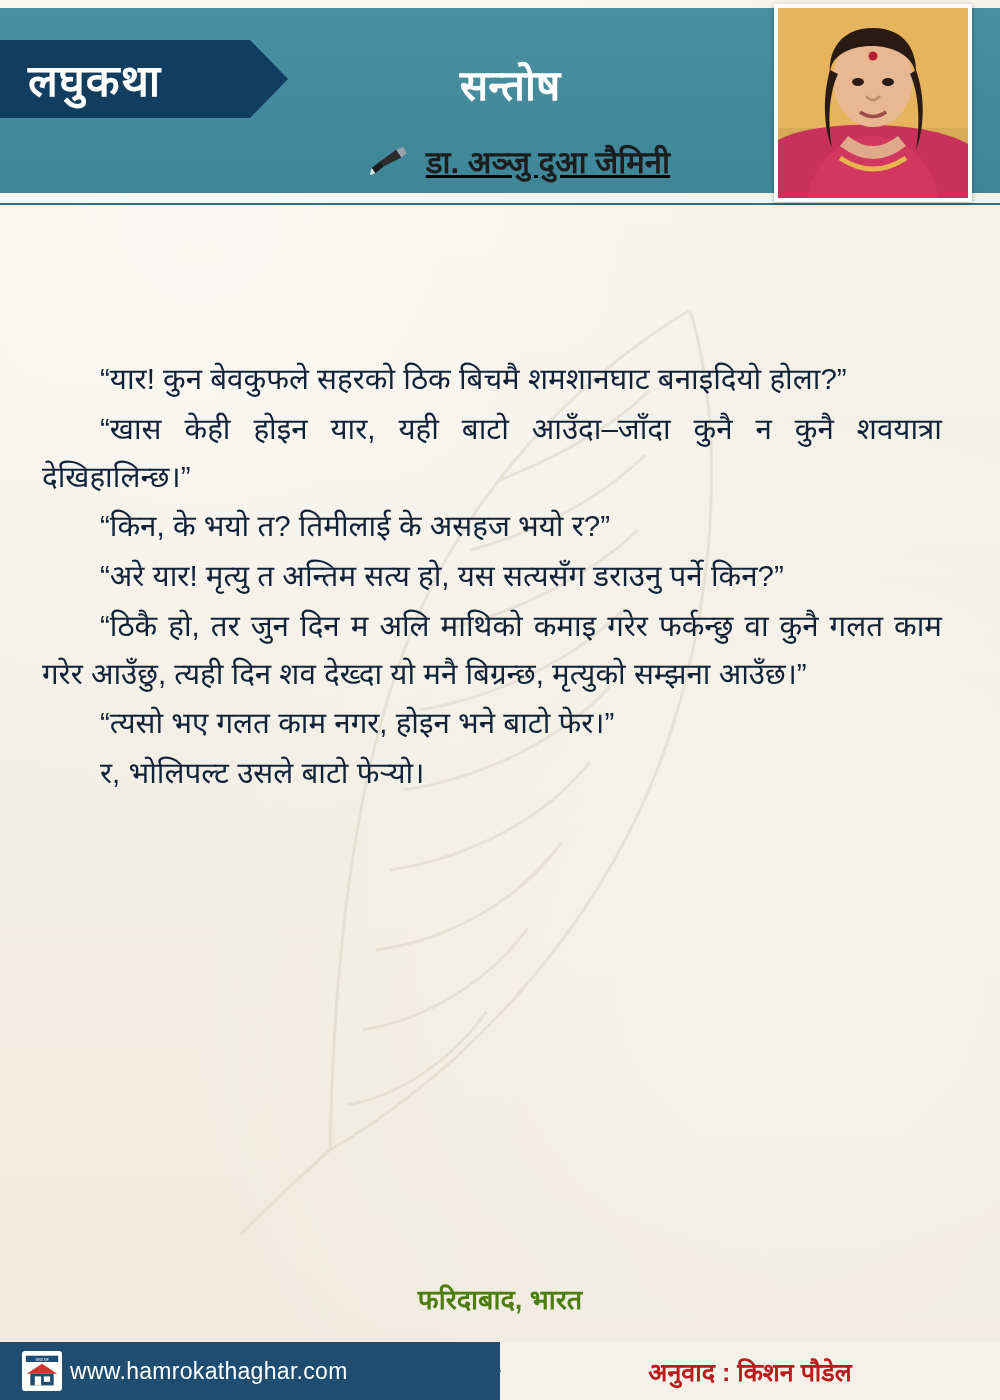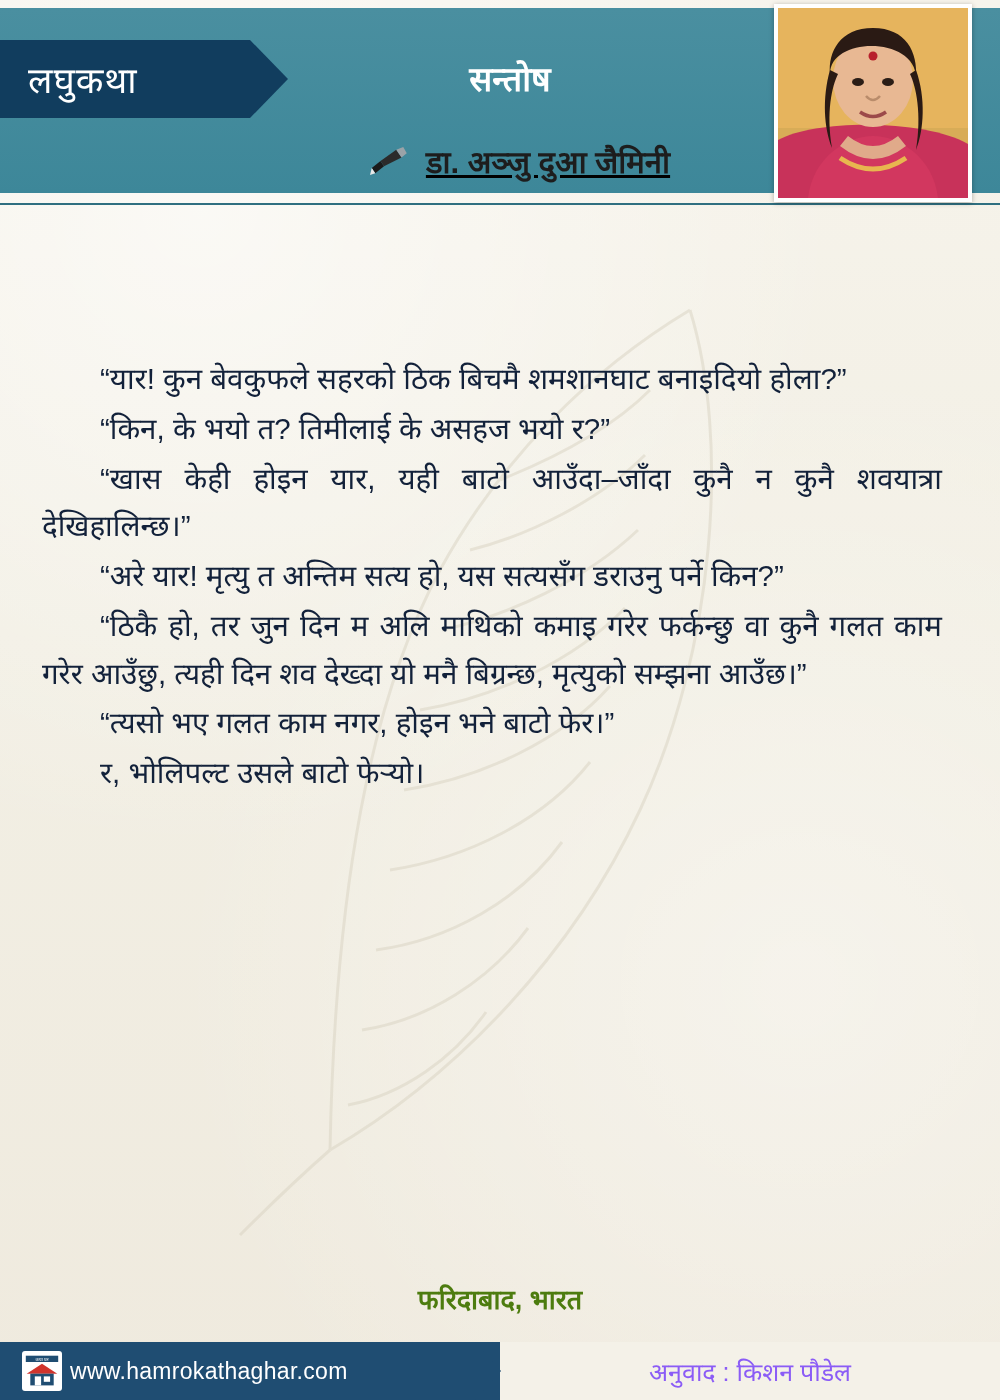--- a/index.html
+++ b/index.html
@@ -67,31 +67,31 @@
   }
   .ribbon:after {
     content: "";
     position: absolute;
     right: -38px; top: 0;
     border-top: 39px solid transparent;
     border-bottom: 39px solid transparent;
     border-left: 38px solid #113d5e;
   }
   .ribbon-label {
-    font-size: 36px;
-    font-weight: normal;
+    font-size: 44px;
+    font-weight: bold;
     letter-spacing: 1px;
   }
   .title {
     position: absolute;
     left: 260px; top: 55px;
     width: 500px;
     text-align: center;
     color: #ffffff;
-    font-size: 34px;
+    font-size: 42px;
     font-weight: bold;
     z-index: 4;
   }
   .author-row {
     position: absolute;
     left: 260px; top: 140px;
     width: 520px;
     display: flex;
     align-items: center;
     justify-content: center;
@@ -188,23 +188,23 @@
     color: #ffffff;
     font-size: 23px;
     letter-spacing: 0.3px;
   }
   .footer-right {
     width: 500px;
     background: #f4f1e8;
     display: flex;
     align-items: center;
     justify-content: center;
-    color: #8b5cf6;
+    color: #b91c1c;
     font-size: 25px;
-    font-weight: normal;
+    font-weight: bold;
   }
 </style>
 </head>
 <body>
 
 <div class="paper"></div>
 
 <svg class="watermark" viewBox="0 0 640 1000" fill="none" stroke="#d9d3c2" stroke-width="3">
   <path d="M520 60 C560 190 545 400 470 560 C400 710 280 830 160 900"></path>
   <path d="M520 60 C420 120 330 210 270 320 C200 450 165 640 160 900"></path>
@@ -259,22 +259,22 @@
       <path d="M70 128 q25 20 50 0 l8 10 q-33 26 -66 0 Z" fill="#e0aa8a"></path>
       <path d="M62 150 q33 22 66 0" stroke="#e8b64f" stroke-width="5" fill="none"></path>
     </svg>
   </div>
 
   <div class="header-rule"></div>
 </div>
 
 <div class="story">
   <p>“यार! कुन बेवकुफले सहरको ठिक बिचमै शमशानघाट बनाइदियो होला?”</p>
+  <p>“खास केही होइन यार, यही बाटो आउँदा–जाँदा कुनै न कुनै शवयात्रा देखिहालिन्छ।”</p>
   <p>“किन, के भयो त? तिमीलाई के असहज भयो र?”</p>
-  <p>“खास केही होइन यार, यही बाटो आउँदा–जाँदा कुनै न कुनै शवयात्रा देखिहालिन्छ।”</p>
   <p>“अरे यार! मृत्यु त अन्तिम सत्य हो, यस सत्यसँग डराउनु पर्ने किन?”</p>
   <p>“ठिकै हो, तर जुन दिन म अलि माथिको कमाइ गरेर फर्कन्छु वा कुनै गलत काम गरेर आउँछु, त्यही दिन शव देख्दा यो मनै बिग्रन्छ, मृत्युको सम्झना आउँछ।”</p>
   <p>“त्यसो भए गलत काम नगर, होइन भने बाटो फेर।”</p>
   <p>र, भोलिपल्ट उसले बाटो फेर्‍यो।</p>
 </div>
 
 <div class="place">फरिदाबाद, भारत</div>
 
 <div class="footer">
   <div class="footer-left">

